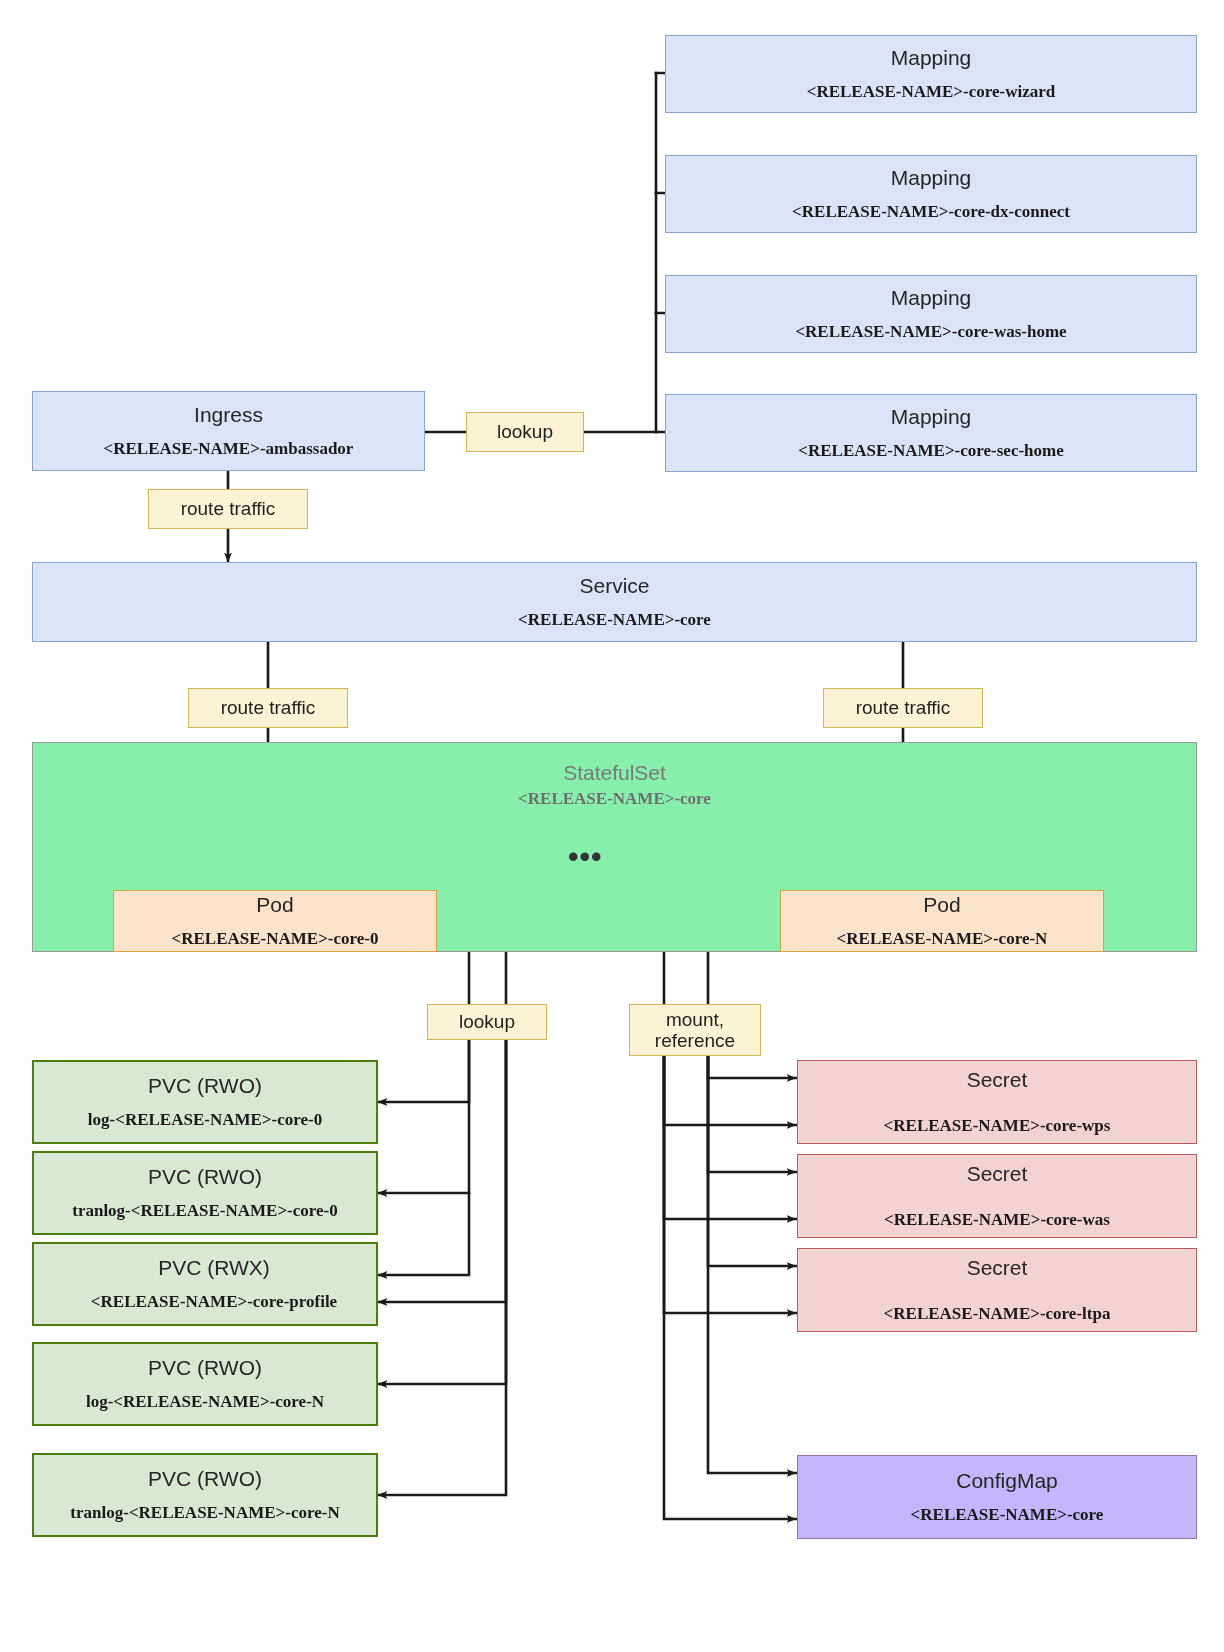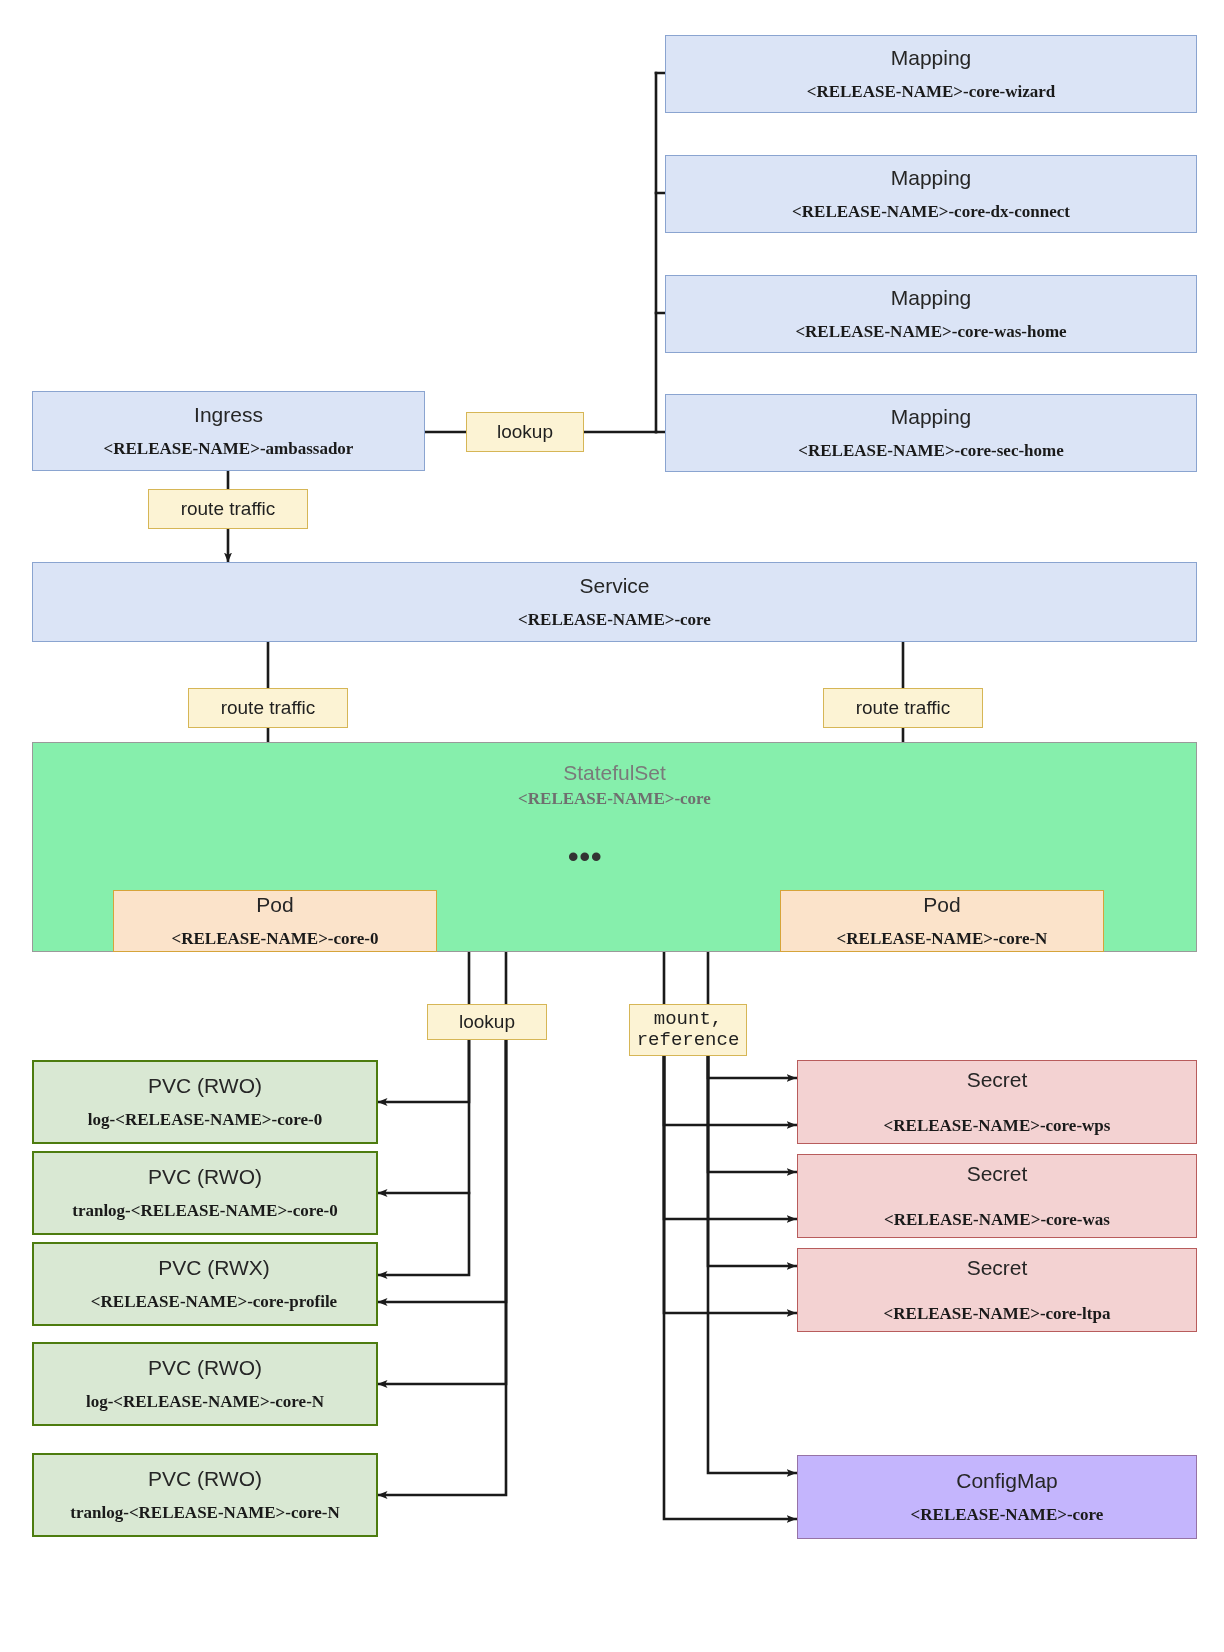--- a/index.html
+++ b/index.html
@@ -258,16 +258,16 @@
   <div class="edge-label" style="left:466px; top:412px; width:118px; height:40px;">lookup</div>
 
   <div class="edge-label" style="left:148px; top:489px; width:160px; height:40px;">route traffic</div>
 
   <div class="edge-label" style="left:188px; top:688px; width:160px; height:40px;">route traffic</div>
 
   <div class="edge-label" style="left:823px; top:688px; width:160px; height:40px;">route traffic</div>
 
   <div class="edge-label" style="left:427px; top:1004px; width:120px; height:36px;">lookup</div>
 
-  <div class="edge-label" style="left:629px; top:1004px; width:118px; height:52px;font-family:Liberation Mono, monospace;">mount,
+  <div class="edge-label" style="left:629px; top:1004px; width:132px; height:52px;">mount,
 reference</div>
 
 </div>
 
 </body></html>

